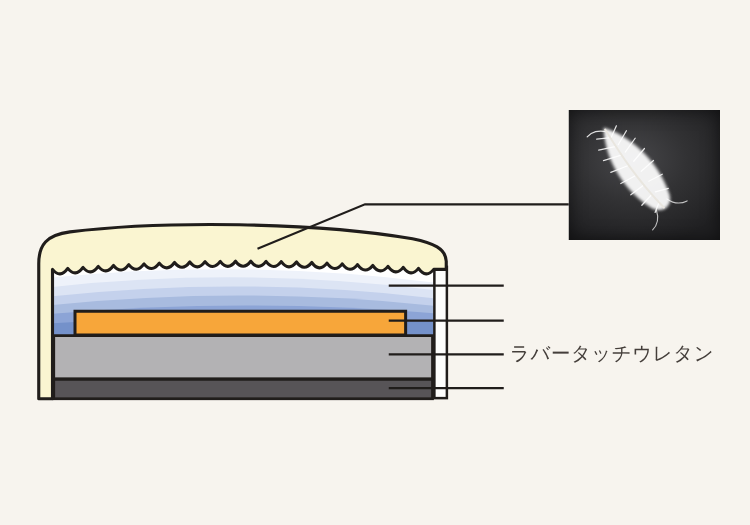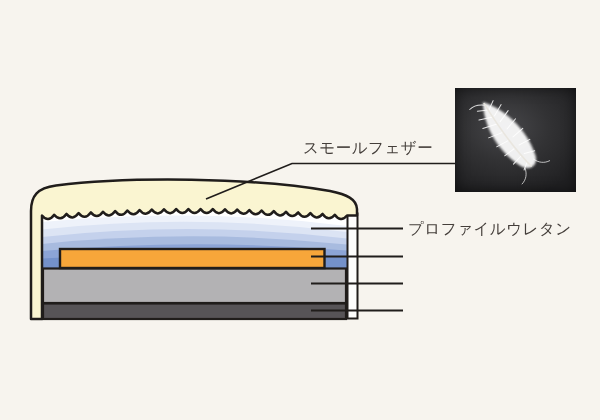--- a/index.html
+++ b/index.html
@@ -90,16 +90,15 @@
         <path d="M52,10 C47,5 43,3 37,4 M52,16 L42,10 M51,24 L38,18 M50,32 L36,27 M49,42 L35,38
                  M49,52 L36,50 M49,62 L37,62 M50,72 L39,74 M52,80 L44,85
                  M52,16 L61,11 M53,24 L65,19 M54,32 L67,28 M55,42 L68,39 M55,52 L68,51
                  M55,62 L67,64 M54,72 L64,76" stroke="rgba(255,255,255,0.85)" stroke-width="1" fill="none" stroke-linecap="round"></path>
         <path d="M52,8 C50,30 48,56 52,86" stroke="#e9e6df" stroke-width="1.6" fill="none" stroke-linecap="round"></path>
         <path d="M46,84 C44,90 40,94 34,95 M58,82 C60,88 64,92 70,93" stroke="rgba(255,255,255,0.7)" stroke-width="0.9" fill="none" stroke-linecap="round"></path>
       </g>
     </svg>
   </div>
 
-  <div class="label" style="left:303px; top:138px;">スモールフェザー</div>
-  <div class="label" style="left:408px; top:219px;">プロファイルウレタン</div>
+  <div class="label" style="left:408px; top:274px;">ラバータッチウレタン</div>
 
 </div>
 
 </body></html>

